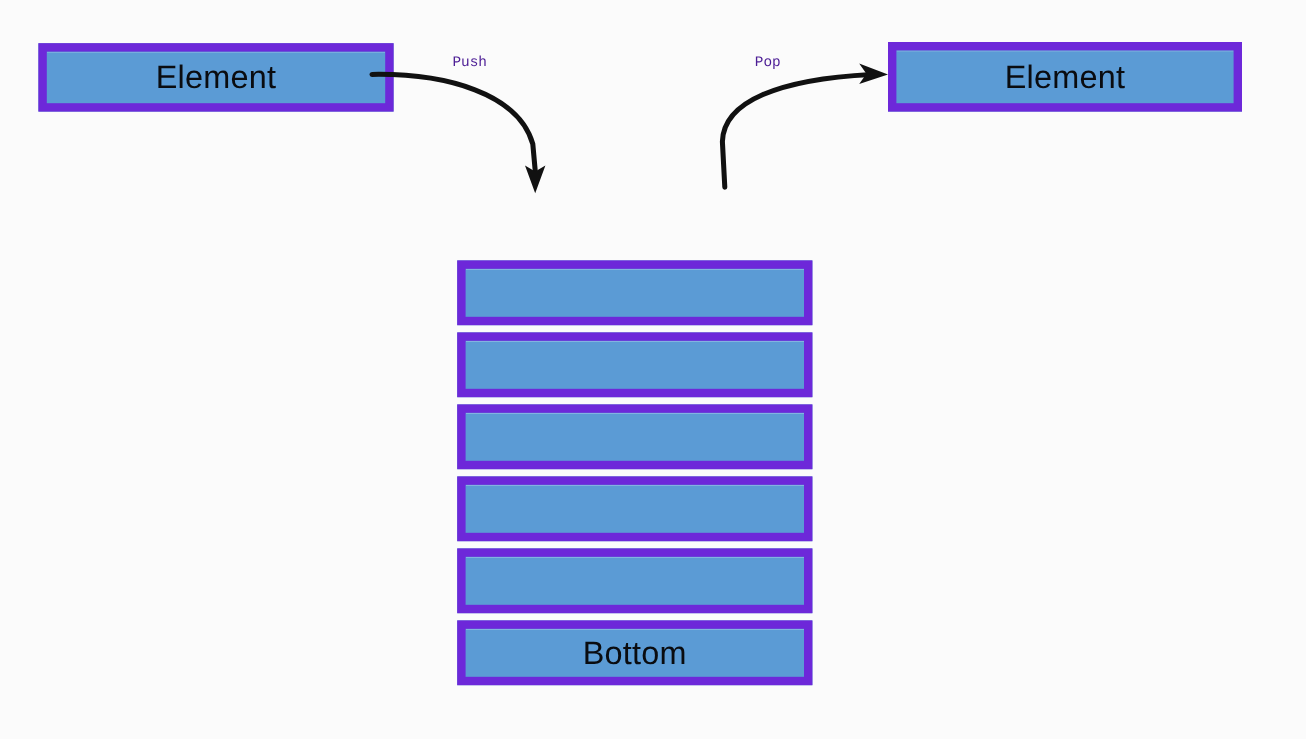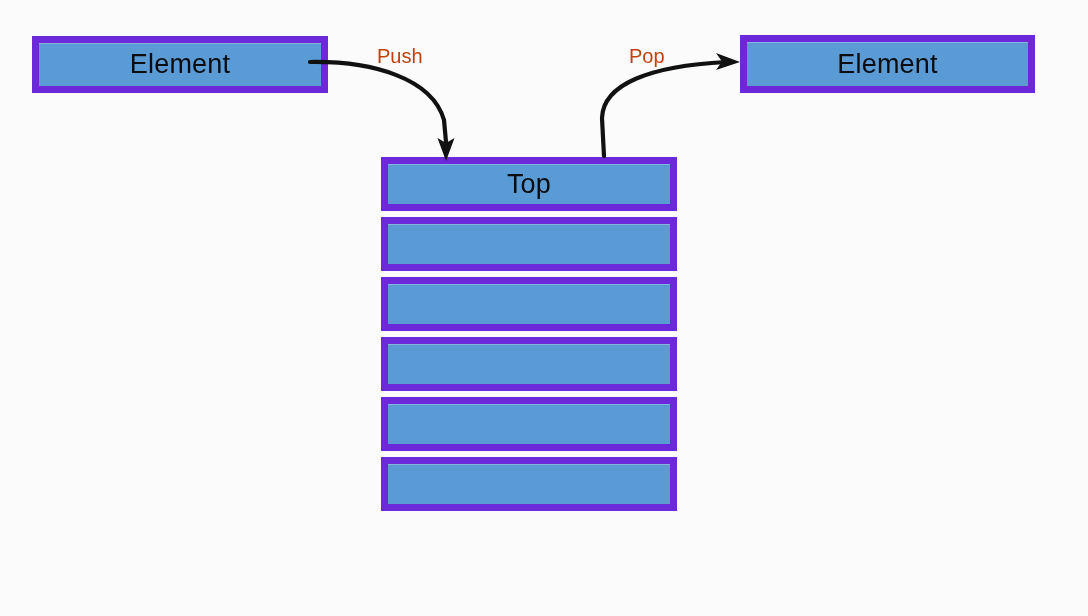--- a/index.html
+++ b/index.html
@@ -66,59 +66,60 @@
     left: 0;
     top: 0;
     width: 1088px;
     height: 616px;
     pointer-events: none;
   }
 
   
   .arrow-label {
     position: absolute;
-    color: #c2410c;
-    font-size: 20px;
+    color: #4c1d95;
+    font-size: 12px;
     line-height: 1;
     white-space: nowrap;
+    font-family: Liberation Mono, monospace;
   }
   #label-push { left: 377px; top: 46px; }
   #label-pop  { left: 602px; top: 46px; margin-left: 27px; }
 </style>
 </head>
 <body>
 
 <div id="canvas">
 
   <div class="box" id="element-left">
     <span class="box-label">Element</span>
   </div>
 
   <div class="box" id="element-right">
     <span class="box-label">Element</span>
   </div>
 
   <div id="stack">
-    <div class="box s0">
-      <span class="box-label">Top</span>
-    </div>
     <div class="box s1">
       <span class="box-label"></span>
     </div>
     <div class="box s2">
       <span class="box-label"></span>
     </div>
     <div class="box s3">
       <span class="box-label"></span>
     </div>
     <div class="box s4">
       <span class="box-label"></span>
     </div>
     <div class="box s5">
       <span class="box-label"></span>
+    </div>
+    <div class="box s6">
+      <span class="box-label">Bottom</span>
     </div>
   </div>
 
   <svg id="arrows" viewBox="0 0 1088 616" width="1088" height="616">
 
     <path d="M 310 62 C 372 61, 432 78, 444 120 L 446 142" fill="none" stroke="#111111" stroke-width="4.2" stroke-linecap="round"></path>
     <path d="M 446 161 L 437.5 138 L 446 143 L 454.5 138 Z" fill="#111111"></path>
 
     <path d="M 604 156 L 602 118 C 603 84, 650 66, 726 62" fill="none" stroke="#111111" stroke-width="4.2" stroke-linecap="round"></path>
     <path d="M 740 62 L 716 53 L 722 61.5 L 716 70 Z" fill="#111111"></path>

